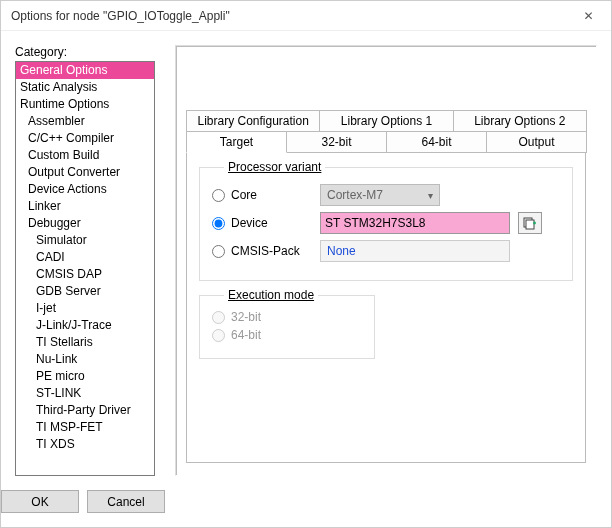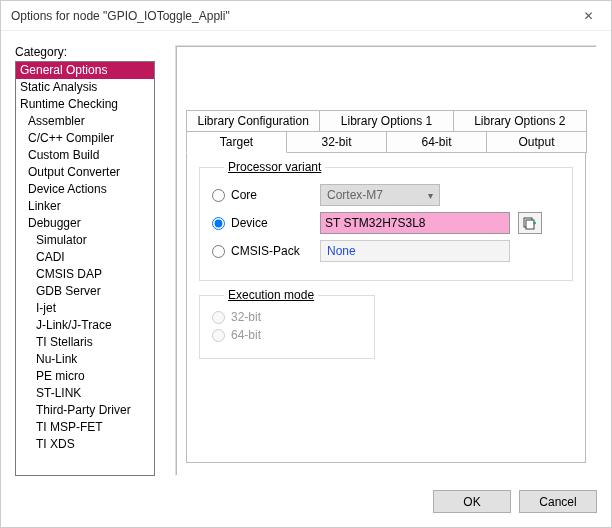--- a/index.html
+++ b/index.html
@@ -21,21 +21,21 @@
     flex: 1; display: flex; gap: 20px; padding: 14px 14px 4px 14px; overflow: hidden;
   }
   .left-col { width: 140px; display: flex; flex-direction: column; }
   .cat-label { margin-bottom: 2px; }
   .listbox {
     border: 1px solid #7a7a7a; flex: 1; overflow: auto; background: #fff;
   }
   .listbox .item { padding: 1px 4px; white-space: nowrap; cursor: default; line-height: 15px; }
   .listbox .item.indent1 { padding-left: 12px; }
   .listbox .item.indent2 { padding-left: 20px; }
-  .listbox .item.selected { background: #be185d; color: #fff; }
+  .listbox .item.selected { background: #ec4899; color: #fff; }
   .right-col {
     flex: 1; border-left: 1px solid #ddd; border-top: 1px solid #ddd;
     border-right: 1px solid #fff; border-bottom: 1px solid #fff;
     box-shadow: inset 1px 1px 0 #bbb; padding: 14px 10px 10px 10px; position: relative;
   }
   .tab-rows { margin-top: 50px; }
   .tab-row { display: flex; }
   .tab {
     flex: 1; text-align: center; padding: 3px 4px; border: 1px solid #bbb;
     background: #fdfdfd; cursor: pointer; position: relative; margin-right: -1px;
@@ -72,21 +72,21 @@
     width: 190px; background: #f4f4f4; border: 1px solid #ccc; color: #1d4ed8;
     display: flex; align-items: center; padding: 2px 6px; height: 22px;
   }
   .icon-btn {
     width: 24px; height: 22px; border: 1px solid #999; background: #f3f3f3;
     display: flex; align-items: center; justify-content: center; cursor: pointer;
   }
   .exec-group { width: 176px; }
   .exec-row { display: flex; align-items: center; gap: 6px; margin: 4px 0; color: #999; }
   .footer {
-    display: flex; justify-content: flex-end; gap: 8px; padding: 10px 14px 14px 0;
+    display: flex; justify-content: flex-start; gap: 8px; padding: 10px 14px 14px 0;
   }
   .btn {
     min-width: 78px; height: 23px; border: 1px solid #adadad; background: #e1e1e1;
     display: flex; align-items: center; justify-content: center; cursor: pointer;
   }
 </style>
 </head>
 <body>
 
 <div class="window">
@@ -96,21 +96,21 @@
       <span>✕</span>
     </div>
   </div>
 
   <div class="body">
     <div class="left-col">
       <div class="cat-label">Category:</div>
       <div class="listbox">
         <div class="item selected">General Options</div>
         <div class="item">Static Analysis</div>
-        <div class="item">Runtime Checking</div>
+        <div class="item">Runtime Options</div>
         <div class="item indent1">Assembler</div>
         <div class="item indent1">C/C++ Compiler</div>
         <div class="item indent1">Custom Build</div>
         <div class="item indent1">Output Converter</div>
         <div class="item indent1">Device Actions</div>
         <div class="item indent1">Linker</div>
         <div class="item indent1">Debugger</div>
         <div class="item indent2">Simulator</div>
         <div class="item indent2">CADI</div>
         <div class="item indent2">CMSIS DAP</div>

